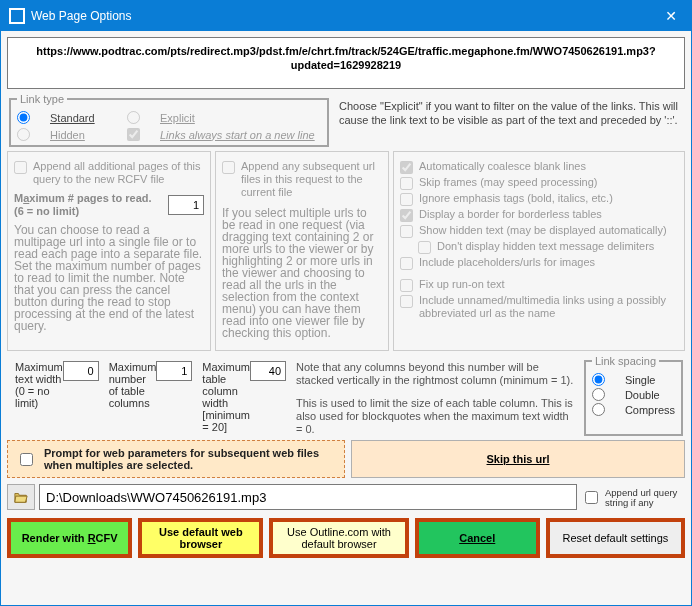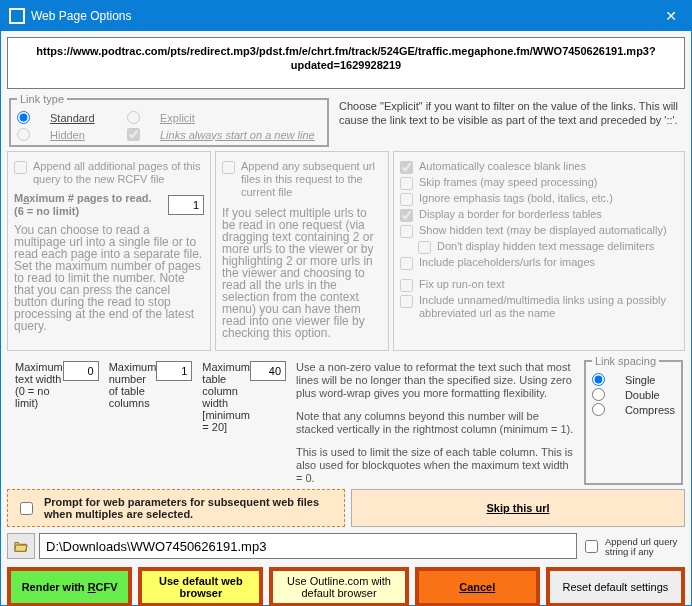--- a/index.html
+++ b/index.html
@@ -47,21 +47,21 @@
   .dlarea .folderbtn { width:28px; height:26px; border:1px solid #aaa; background:#e8e8e8; display:flex; align-items:center; justify-content:center; }
   .dlarea input.path { flex:1; height:26px; border:1px solid #7a7a7a; padding:2px 6px; font-size:13px; background:#fff; }
   .dlright { display:flex; flex-direction:column; align-items:flex-end; }
   .appendchk { display:flex; align-items:flex-start; gap:4px; font-size:9.5px; color:#333; line-height:10px; margin-bottom:2px; }
   .dlbtn { width:106px; height:22px; background:#ffffb0; border:1px solid #888; font-size:10.5px; display:flex; align-items:center; justify-content:center; }
   .btnrow { display:flex; gap:6px; margin-top:4px; }
   .btn { height:40px; border:4px solid #c2410c; font-size:11px; display:flex; align-items:center; justify-content:center; text-align:center; line-height:12px; padding:2px 4px; }
   .btn.green { background:#69ed4c; font-weight:bold; width:126px; }
   .btn.yellow { background:#ffff66; font-weight:bold; width:126px; }
   .btn.yellow2 { background:#ffffcc; width:140px; }
-  .btn.red { background:#f97316; font-weight:bold; width:126px; }
+  .btn.red { background:#22c55e; font-weight:bold; width:126px; }
   .btn.grey { background:#eee; width:140px; }
   .u { text-decoration:underline; }
 </style>
 </head>
 <body>
 
 <div class="window">
   <div class="titlebar">
     <div class="icon"></div>
     <span>Web Page Options</span>
@@ -167,21 +167,20 @@
         <div class="pair">
             <span>Maximum number of table columns</span>
             <input class="numbox" value="1" style="">
           </div>
         <div class="pair">
             <span>Maximum table column width [minimum = 20]</span>
             <input class="numbox" value="40" style="">
           </div>
       </div>
       <div class="maxcenter">
-        <div>Use a non-zero value to reformat the text such that most lines will be no longer than the specified size. Using zero plus word-wrap gives you more formatting flexibility.</div>
         <div>Note that any columns beyond this number will be stacked vertically in the rightmost column (minimum = 1).</div>
         <div>This is used to limit the size of each table column. This is also used for blockquotes when the maximum text width = 0.</div>
       </div>
       <fieldset class="fieldset listspacing">
         <legend class="legend">Link spacing</legend>
         <label class="radio">
             <input type="radio" name="ls" checked="" style="">
             <span>Single</span>
           </label>
         <label class="radio">

